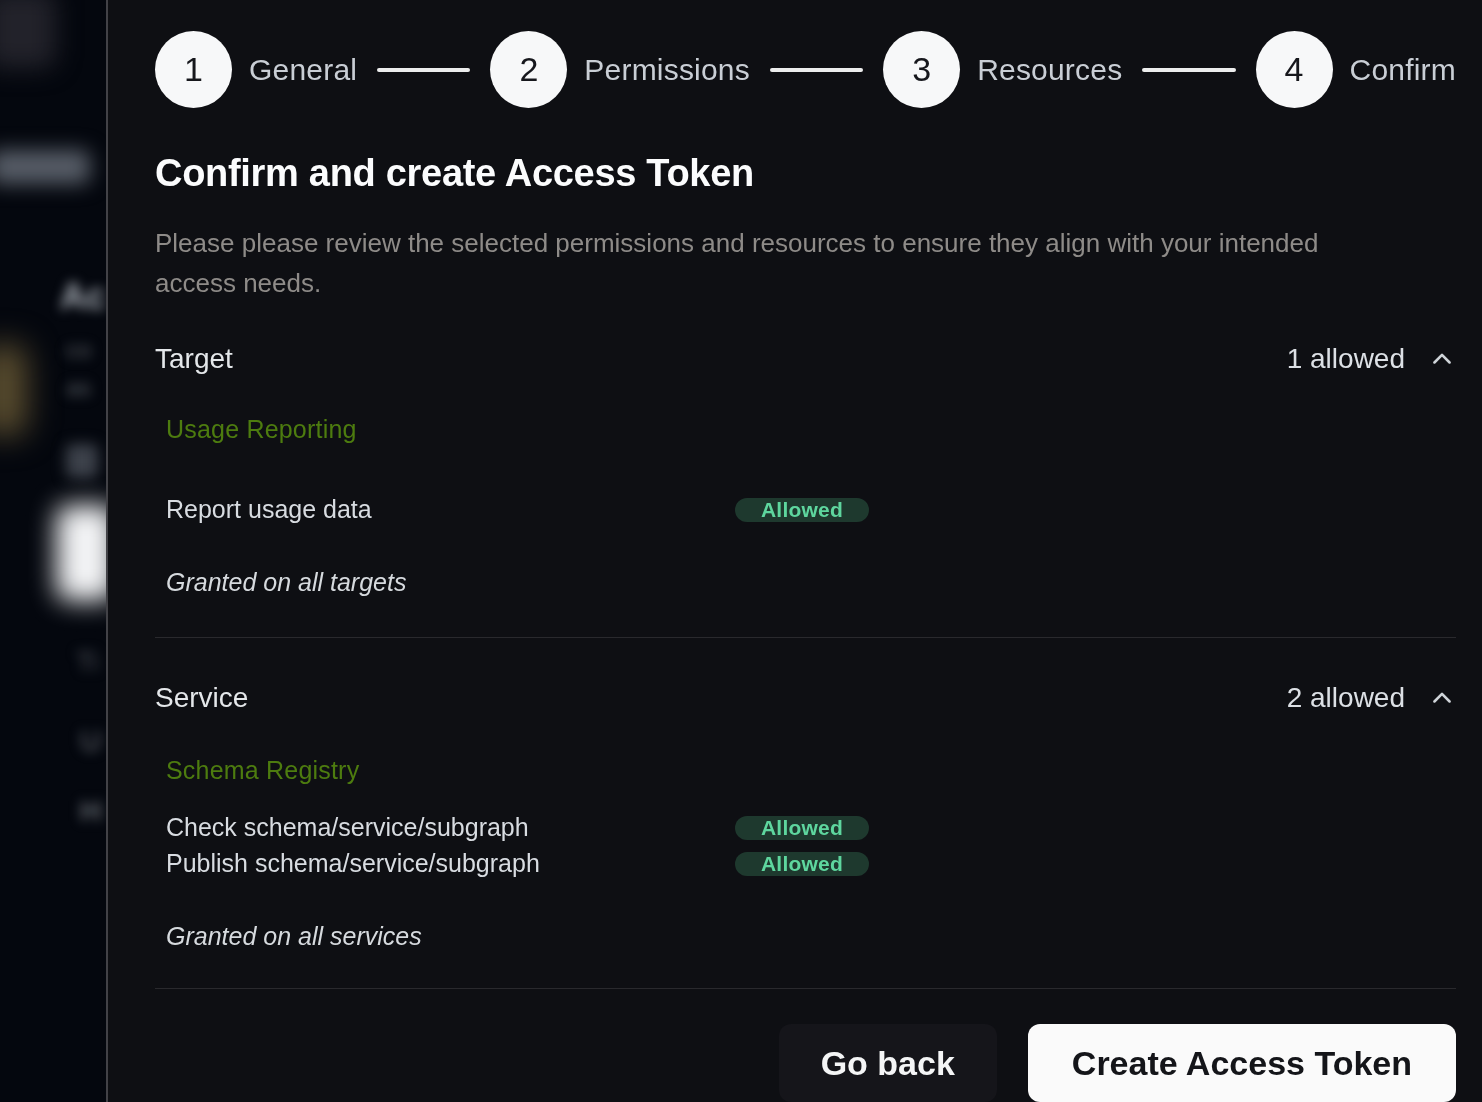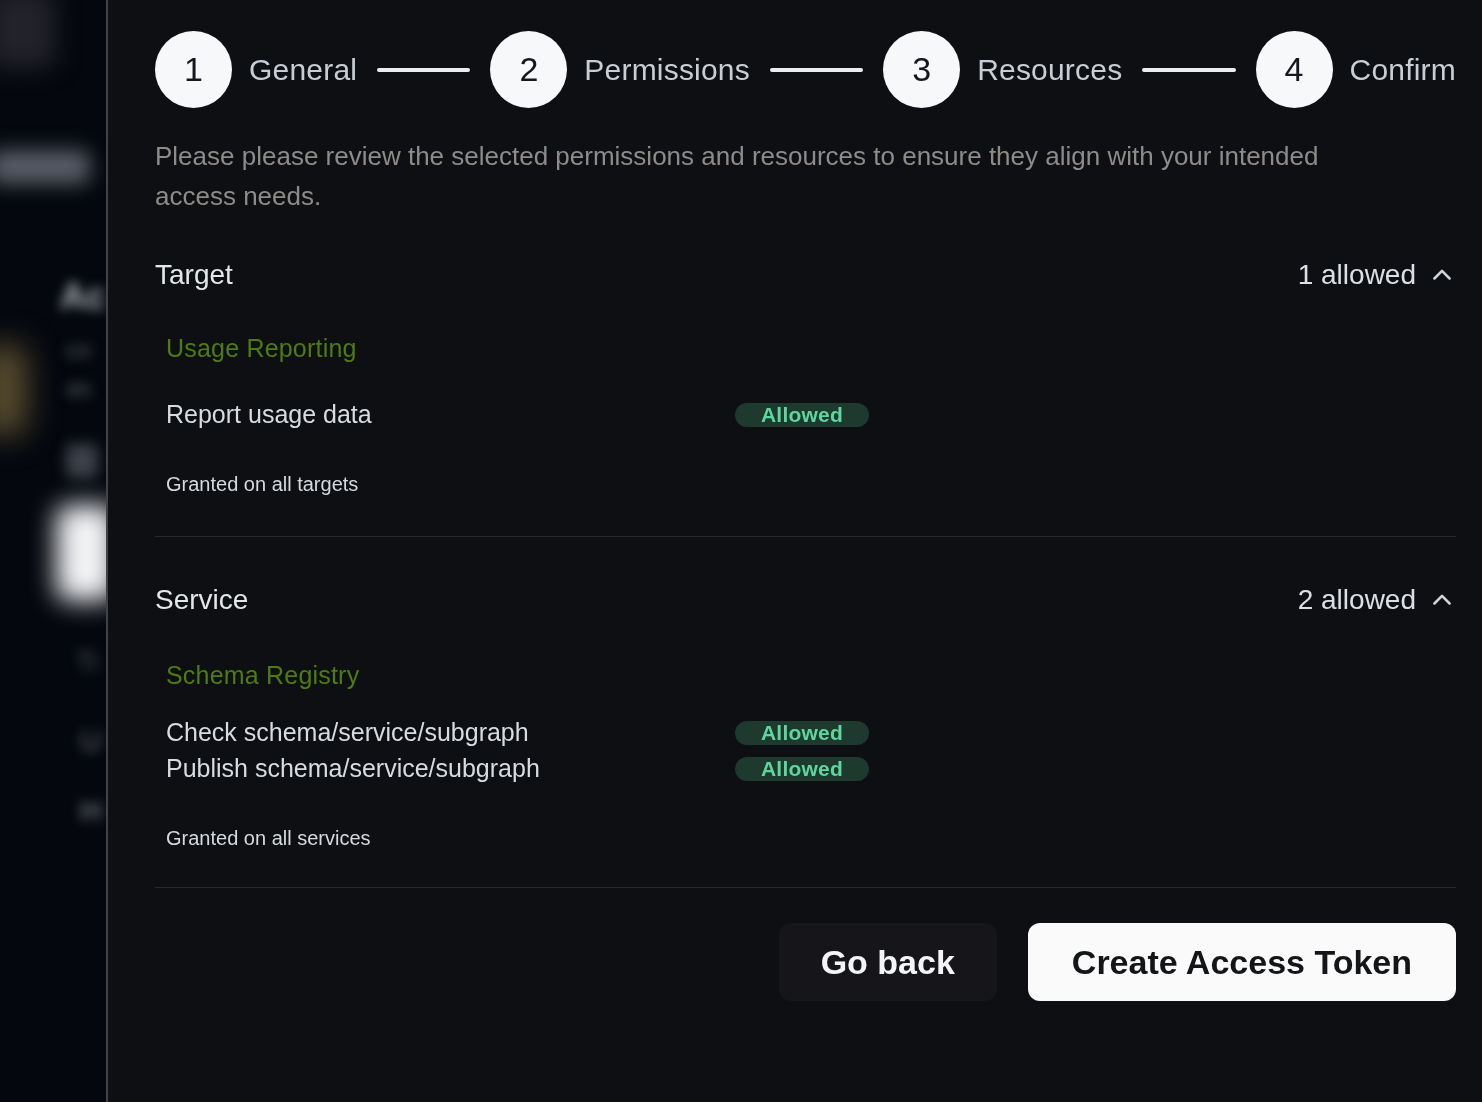--- a/index.html
+++ b/index.html
@@ -49,38 +49,38 @@
   .step-line { flex: 1; height: 4px; background: #eceded; border-radius: 2px; margin: 0 20px; }
 
   
   .title { margin-top: 44px; font-size: 38px; font-weight: 700; color: #fbfcfd; letter-spacing: -0.3px; }
   .desc  { margin-top: 28px; font-size: 26px; line-height: 40px; color: #8e8b88; max-width: 1225px; }
 
   
   .section-head { margin-top: 38px; display: flex; align-items: center; justify-content: space-between; height: 42px; }
   .section-head.service { margin-top: 42px; }
   .section-title { font-size: 28px; font-weight: 500; color: #e4e7ea; }
-  .section-right { display: flex; align-items: center; gap: 12px; color: #dce0e5; cursor: pointer; }
+  .section-right { display: flex; align-items: center; gap: 23px; color: #dce0e5; cursor: pointer; }
   .allowed-count { font-size: 28px; font-weight: 500; }
   .chev { display: flex; color: #cfd4d9; }
 
   .group { margin-left: 11px; }
   .group-heading { margin-top: 38px; font-size: 25px; font-weight: 400; color: #4d7c0f; letter-spacing: 0.2px; }
   .group-heading.svc { margin-top: 40px; }
-  .perm-rows { margin-top: 37px; display: flex; flex-direction: column; gap: 7px; }
+  .perm-rows { margin-top: 51px; display: flex; flex-direction: column; gap: 7px; }
   .perm-rows.svc { margin-top: 28px; }
   .perm-row { display: flex; align-items: center; }
   .perm-label { width: 569px; font-size: 25px; color: #d8dce1; }
   .badge {
     height: 24px; padding: 0 26px; border-radius: 21px;
     background: var(--badge-bg, #1e392e); color: var(--badge-text, #5ed69e);
     display: inline-flex; align-items: center; justify-content: center;
     font-size: 21px; font-weight: 700; letter-spacing: 0.2px;
   }
-  .granted { margin-left: 11px; margin-top: 44px; font-size: 20px; color: #d6dade; }
+  .granted { margin-left: 11px; margin-top: 44px; font-size: 25px; color: #d6dade; font-style: italic; }
   .divider { border: none; border-top: 1px solid #29292d; margin-top: 40px; }
   .divider.second { margin-top: 37px; }
 
   
   .footer { margin-top: 35px; display: flex; justify-content: flex-end; gap: 31px; }
   .btn {
     height: 78px; border: none; border-radius: 12px; cursor: pointer;
     font-family: "Liberation Sans", sans-serif; font-size: 34px; font-weight: 700;
     display: inline-flex; align-items: center; justify-content: center;
   }
@@ -123,20 +123,21 @@
         <div class="step-circle">3</div>
         <div class="step-label">Resources</div>
       </div>
       <div class="step-line"></div>
       <div class="step">
         <div class="step-circle">4</div>
         <div class="step-label">Confirm</div>
       </div>
     </div>
 
+    <h1 class="title">Confirm and create Access Token</h1>
     <p class="desc">Please please review the selected permissions and resources to ensure they align with your intended access needs.</p>
 
     <div class="section-head">
       <span class="section-title">Target</span>
       <div class="section-right">
         <span class="allowed-count">1 allowed</span>
         <span class="chev">
           <svg width="28" height="28" viewBox="0 0 24 24">
               <polyline points="5.5 15 12 8.5 18.5 15" fill="none" stroke="currentColor" stroke-width="2.2" stroke-linecap="round" stroke-linejoin="round"></polyline>
             </svg>

